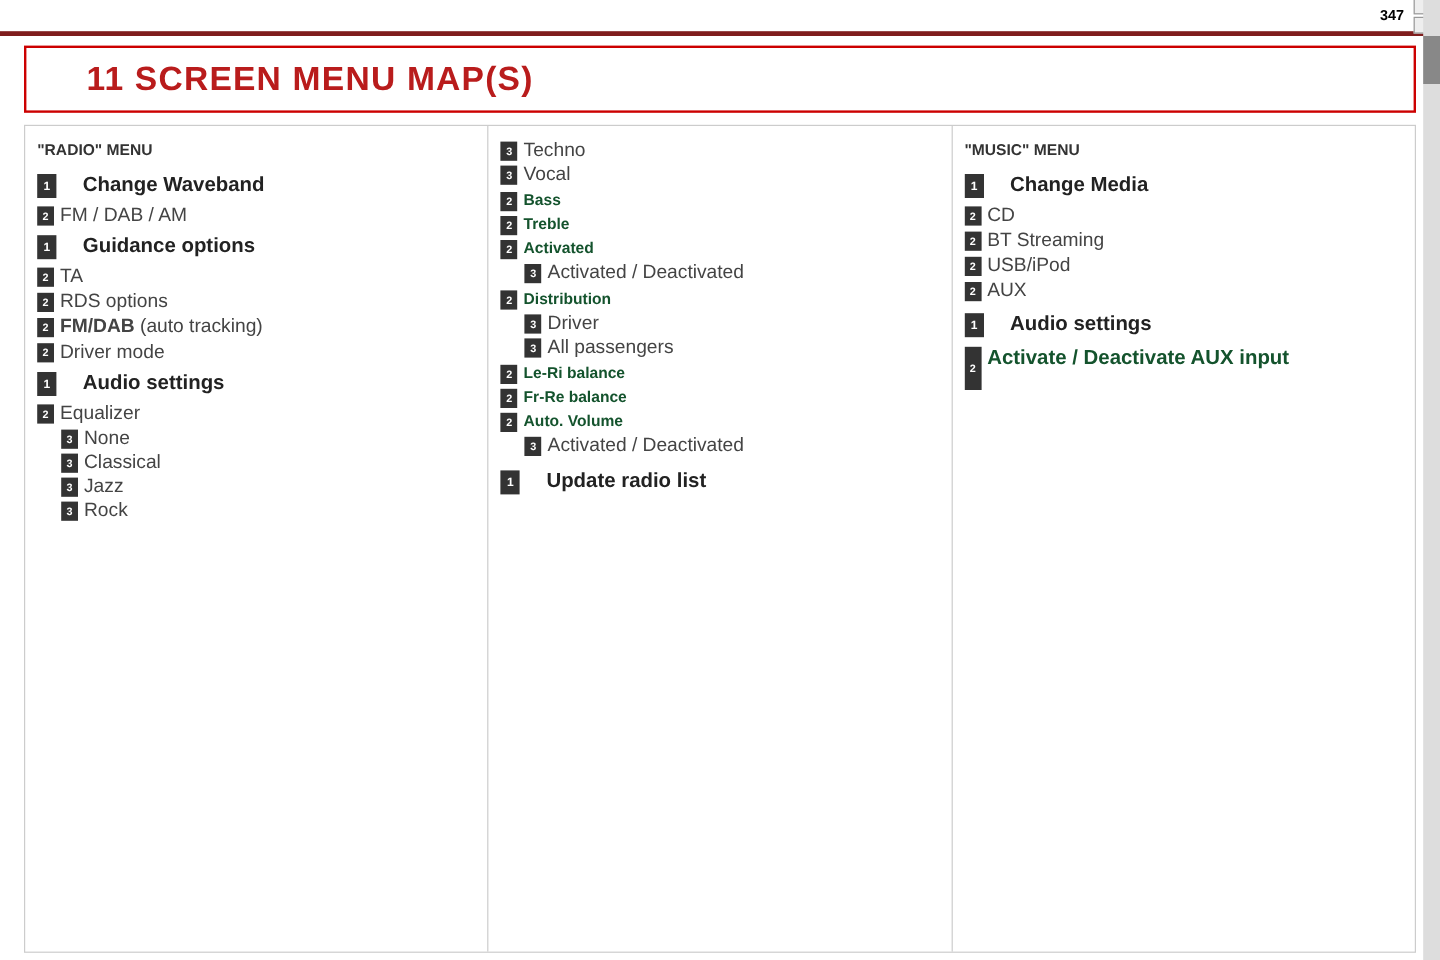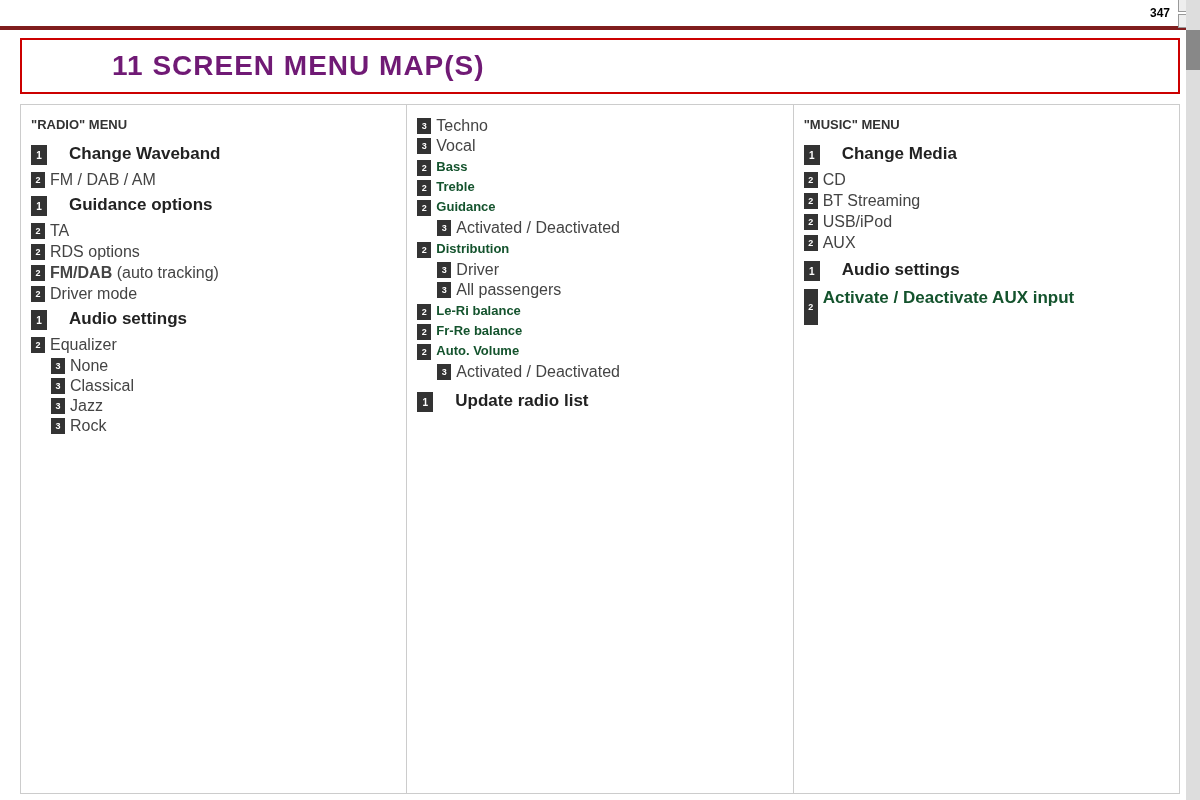--- a/index.html
+++ b/index.html
@@ -43,23 +43,22 @@
     .title-area {
       position: relative;
       margin: 8px 20px 10px 20px;
       border: 2px solid #cc0000;
       padding: 10px 20px 10px 50px;
       background: #fff;
     }
     .title-text {
       font-size: 28px;
       font-weight: bold;
-      color: #701a75;
+      color: #b91c1c;
       letter-spacing: 1px;
-      margin-left: 40px;
     }
 
     
     .main-content {
       display: flex;
       height: calc(800px - 110px);
       margin: 0 20px;
       border: 1px solid #ccc;
     }
 
@@ -247,21 +246,21 @@
     <div class="menu-item level2-item" style="margin-top:4px;">
       <span class="badge">2</span>
       <span class="item-text-medium">Bass</span>
     </div>
     <div class="menu-item level2-item">
       <span class="badge">2</span>
       <span class="item-text-medium">Treble</span>
     </div>
     <div class="menu-item level2-item">
       <span class="badge">2</span>
-      <span class="item-text-medium">Guidance</span>
+      <span class="item-text-medium">Activated</span>
     </div>
     <div class="menu-item level3-item indent-2">
       <span class="badge">3</span>
       <span class="item-text-normal">Activated / Deactivated</span>
     </div>
 
     <div class="menu-item level2-item" style="margin-top:4px;">
       <span class="badge">2</span>
       <span class="item-text-medium">Distribution</span>
     </div>

